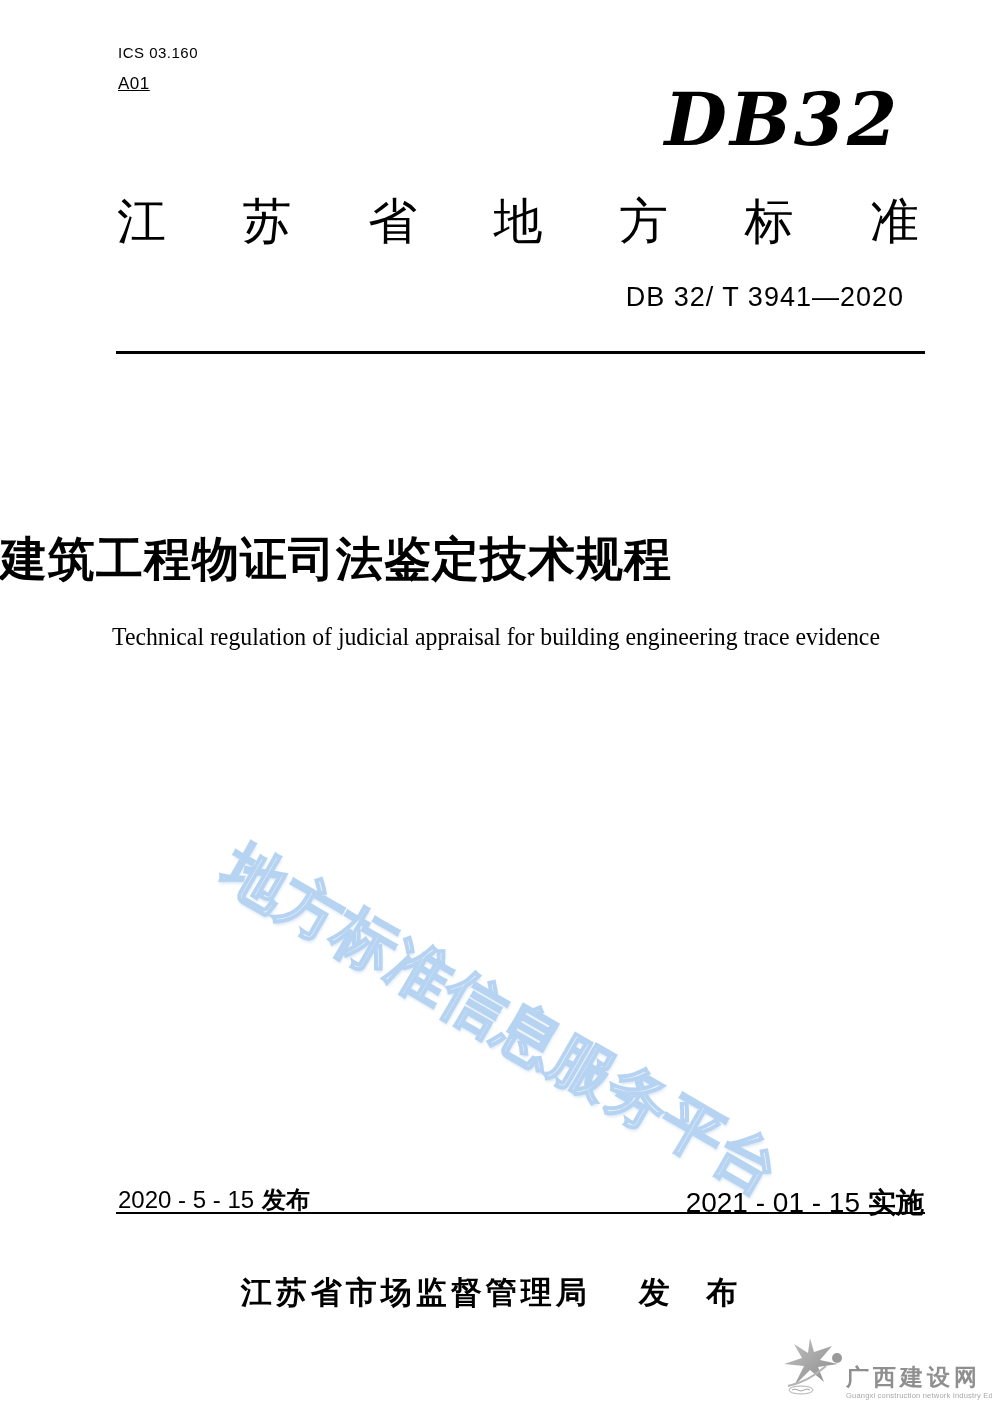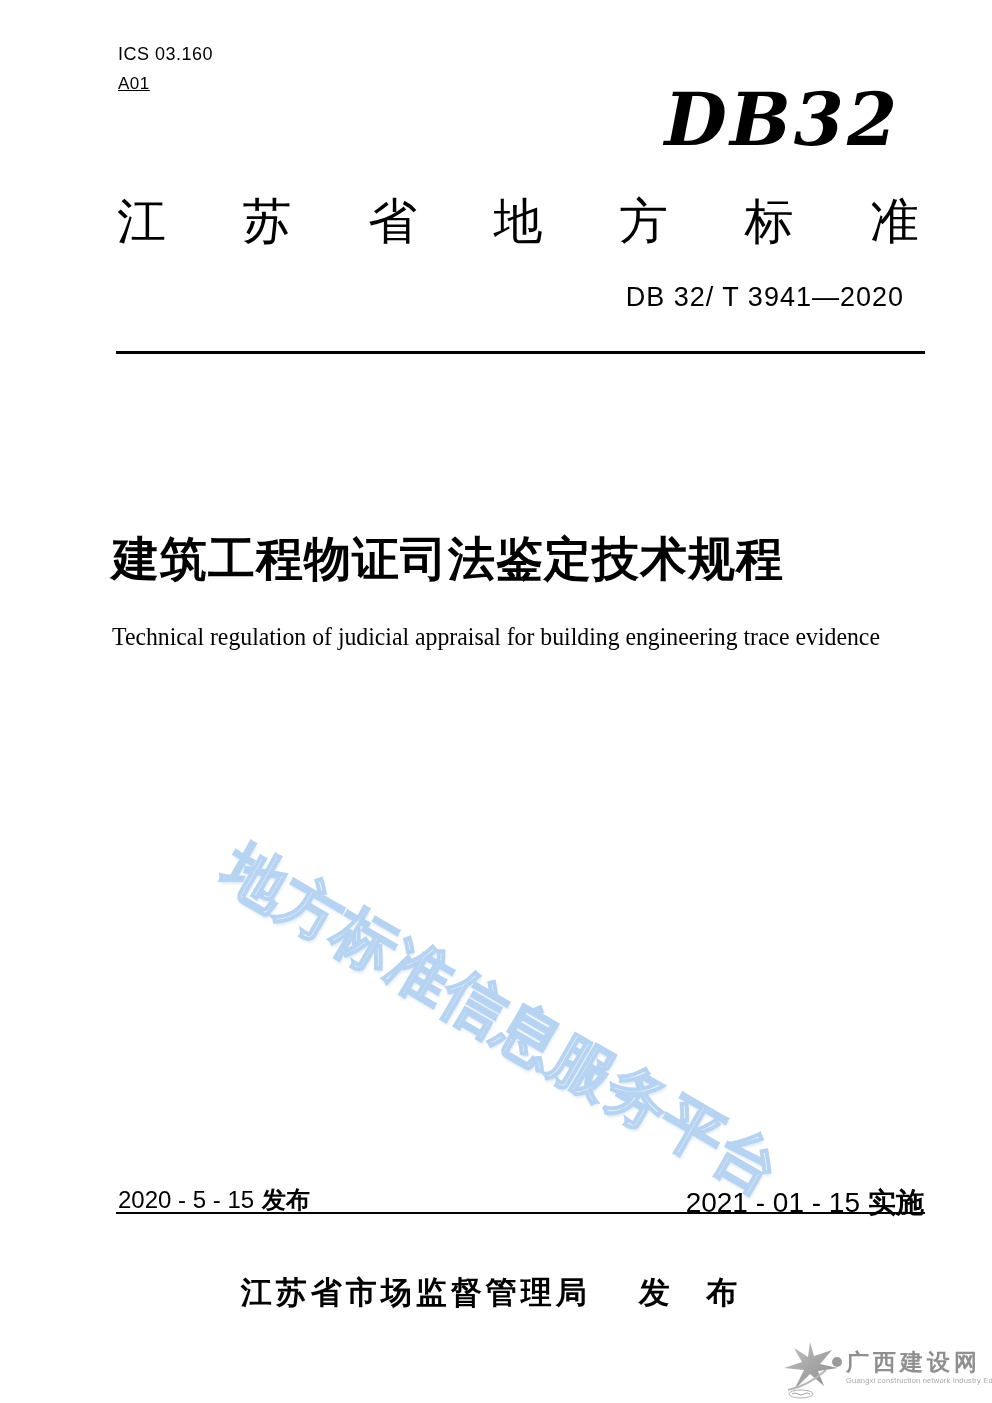--- a/index.html
+++ b/index.html
@@ -6,21 +6,21 @@
   .page{
     position:relative;
     width:992px;height:1403px;
     background:#ffffff;
     overflow:hidden;
     font-family:"Liberation Sans", sans-serif;
     color:#000;
   }
   .abs{position:absolute;}
 
-  .ics{left:118px;top:44px;font-size:18px;letter-spacing:.5px;}
+  .ics{left:118px;top:44px;font-size:15px;letter-spacing:.5px;}
   .doc-class{left:118px;top:74px;font-size:17px;letter-spacing:.5px;text-decoration:underline;}
 
   .db32{
     right:92px;top:84px;
     font-family:"DejaVu Serif", serif;
     font-weight:700;font-size:72px;line-height:1;
     letter-spacing:3px;
     font-style:italic;
   }
 
@@ -32,21 +32,21 @@
 
   .std-number{
     right:88px;top:282px;
     font-size:27px;letter-spacing:1px;margin-left:44px;
   }
 
   .rule-top{left:116px;top:351px;width:809px;height:3px;background:#000;}
 
   .title-cn{
     left:0;top:531px;width:784px;
-    text-align:right;
+    text-align:left;
     font-size:47px;font-weight:700;letter-spacing:1px;line-height:1.2;
   }
   .title-en{
     left:0;top:623px;width:992px;
     text-align:center;
     font-family:"Liberation Serif", serif;
     font-size:25px;
     transform:scaleX(.95);
   }
 
@@ -71,21 +71,21 @@
   .publisher-line{
     left:0;top:1272px;width:992px;
     display:flex;justify-content:center;align-items:baseline;
     font-size:31px;font-weight:700;
   }
   .publisher-name{letter-spacing:4px;}
   .publisher-action{margin-left:48px;letter-spacing:14px;}
 
   .site-logo{
     left:780px;top:1340px;width:208px;height:60px;
-    display:flex;align-items:flex-start;
+    display:flex;align-items:flex-end;
   }
   .logo-star{flex:0 0 auto;}
   .logo-text-col{display:flex;flex-direction:column;margin-left:2px;margin-top:9px;}
   .site-name{
     font-family:"DejaVu Serif", serif;
     font-size:23px;font-weight:700;
     color:#8f8f8f;letter-spacing:4px;line-height:1.1;white-space:nowrap;
   }
   .site-tagline{
     font-size:7.5px;color:#a8a8a8;margin-top:2px;letter-spacing:.2px;white-space:nowrap;

